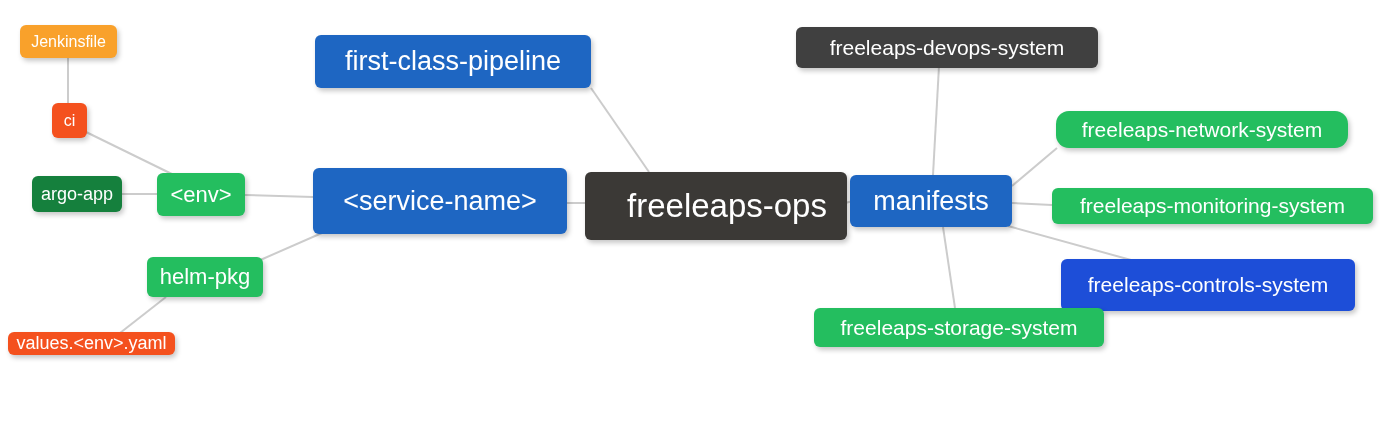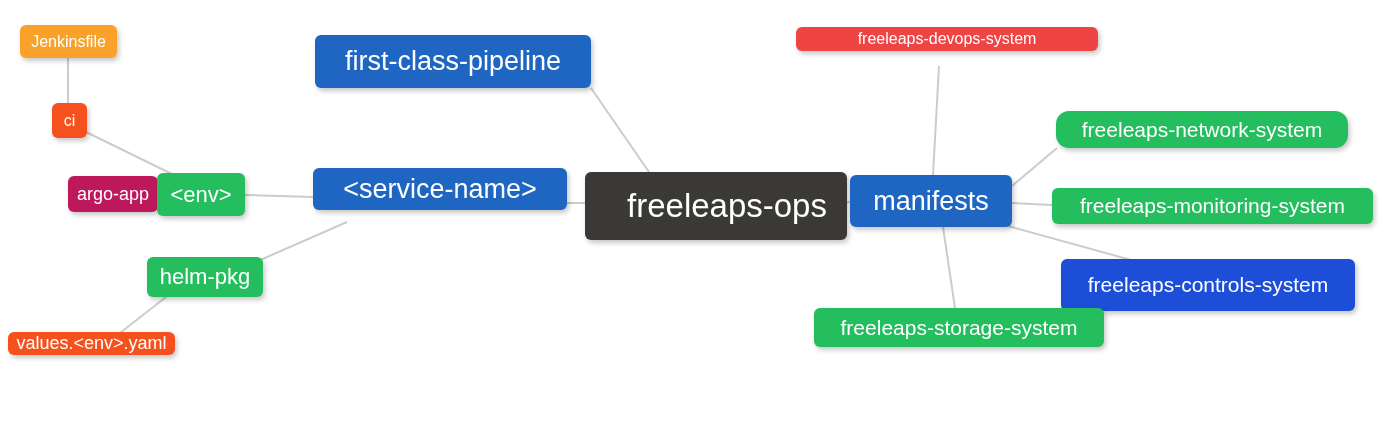--- a/index.html
+++ b/index.html
@@ -53,27 +53,27 @@
       <line x1="845" y1="203" x2="853" y2="201" stroke="#cccccc" stroke-width="2"></line>
       <line x1="933" y1="175" x2="939" y2="66" stroke="#cccccc" stroke-width="2"></line>
       <line x1="1012" y1="186" x2="1057" y2="148" stroke="#cccccc" stroke-width="2"></line>
       <line x1="1012" y1="203" x2="1052" y2="205" stroke="#cccccc" stroke-width="2"></line>
       <line x1="1008" y1="226" x2="1131" y2="260" stroke="#cccccc" stroke-width="2"></line>
       <line x1="943" y1="227" x2="955" y2="308" stroke="#cccccc" stroke-width="2"></line>
     </svg>
   <div class="nodes">
       <div class="node" style="left: 20px; top: 25px; width: 97px; height: 33px; font-size: 16px; background: rgb(249, 161, 43); color: rgb(255, 255, 255);">Jenkinsfile</div>
       <div class="node" style="left: 52px; top: 103px; width: 35px; height: 35px; font-size: 16px; background: rgb(244, 81, 30); color: rgb(255, 255, 255);">ci</div>
-      <div class="node" style="left: 32px; top: 176px; width: 90px; height: 36px; font-size: 18px; background: #be185d; color: rgb(255, 255, 255); margin-left: 36px;">argo-app</div>
+      <div class="node" style="left: 32px; top: 176px; width: 90px; height: 36px; font-size: 18px; background: #15803d; color: rgb(255, 255, 255);">argo-app</div>
       <div class="node" style="left: 157px; top: 173px; width: 88px; height: 43px; font-size: 22px; background: rgb(36, 190, 95); color: rgb(255, 255, 255);">&lt;env&gt;</div>
       <div class="node" style="left: 147px; top: 257px; width: 116px; height: 40px; font-size: 22px; background: rgb(36, 190, 95); color: rgb(255, 255, 255);">helm-pkg</div>
       <div class="node" style="left: 8px; top: 332px; width: 167px; height: 23px; font-size: 18px; background: rgb(244, 81, 30); color: rgb(255, 255, 255);">values.&lt;env&gt;.yaml</div>
       <div class="node" style="left: 315px; top: 35px; width: 276px; height: 53px; font-size: 27px; background: rgb(30, 102, 194); color: rgb(255, 255, 255);">first-class-pipeline</div>
-      <div class="node" style="left: 313px; top: 168px; width: 254px; height: 42px; font-size: 27px; background: rgb(30, 102, 194); color: rgb(255, 255, 255);">&lt;service-name&gt;</div>
+      <div class="node" style="left: 313px; top: 168px; width: 254px; height: 66px; font-size: 27px; background: rgb(30, 102, 194); color: rgb(255, 255, 255);">&lt;service-name&gt;</div>
       <div class="node" style="left: 585px; top: 172px; width: 262px; height: 68px; font-size: 33px; background: rgb(59, 57, 54); color: rgb(255, 255, 255); padding-left: 22px;">freeleaps-ops</div>
       <div class="node" style="left: 850px; top: 175px; width: 162px; height: 52px; font-size: 27px; background: rgb(30, 102, 194); color: rgb(255, 255, 255);">manifests</div>
-      <div class="node" style="left: 796px; top: 27px; width: 302px; height: 24px; font-size: 16px; background: #ef4444; color: rgb(255, 255, 255);">freeleaps-devops-system</div>
+      <div class="node" style="left: 796px; top: 27px; width: 302px; height: 41px; font-size: 21px; background: #404040; color: rgb(255, 255, 255);">freeleaps-devops-system</div>
       <div class="node" style="left: 1056px; top: 111px; width: 292px; height: 37px; font-size: 21px; background: rgb(36, 190, 95); color: rgb(255, 255, 255); border-radius: 13px;">freeleaps-network-system</div>
       <div class="node" style="left: 1052px; top: 188px; width: 321px; height: 36px; font-size: 21px; background: rgb(36, 190, 95); color: rgb(255, 255, 255);">freeleaps-monitoring-system</div>
       <div class="node" style="left: 1061px; top: 259px; width: 294px; height: 52px; font-size: 21px; background: #1d4ed8; color: rgb(255, 255, 255);">freeleaps-controls-system</div>
       <div class="node" style="left: 814px; top: 308px; width: 290px; height: 39px; font-size: 21px; background: rgb(36, 190, 95); color: rgb(255, 255, 255);">freeleaps-storage-system</div>
     </div>
 </div>
 
 </body></html>

